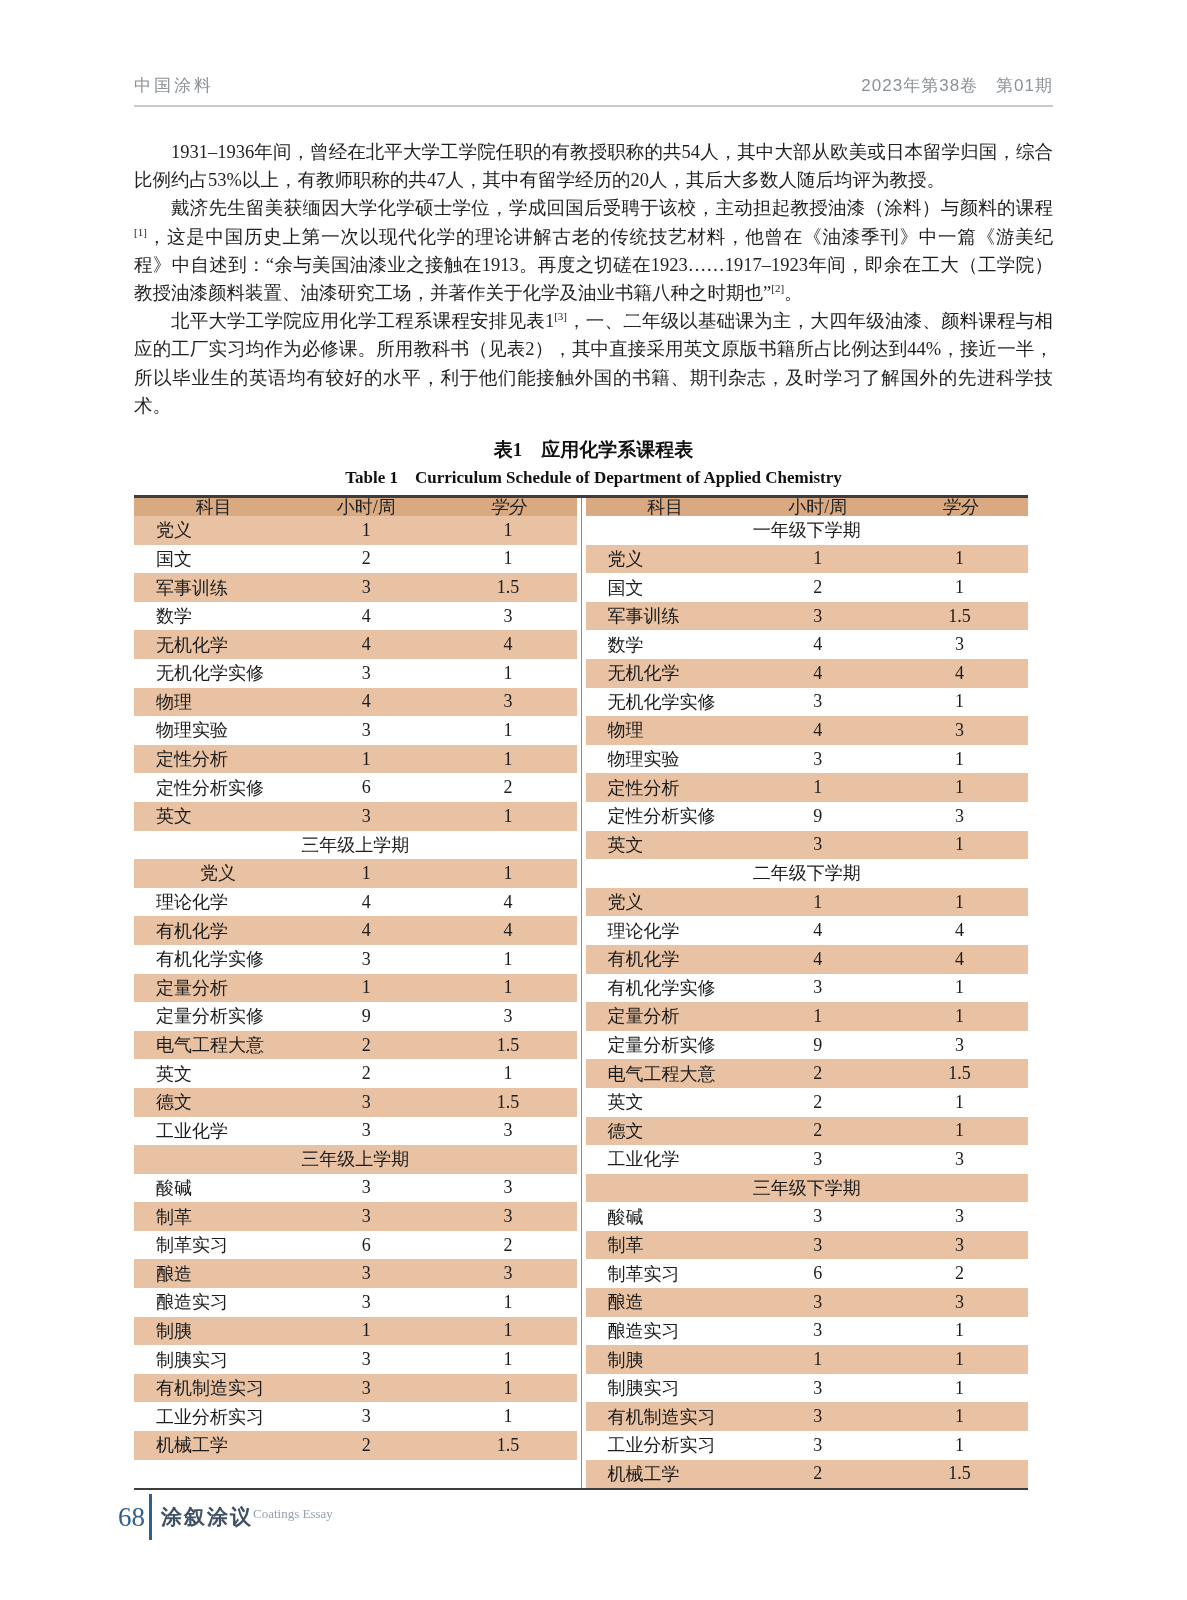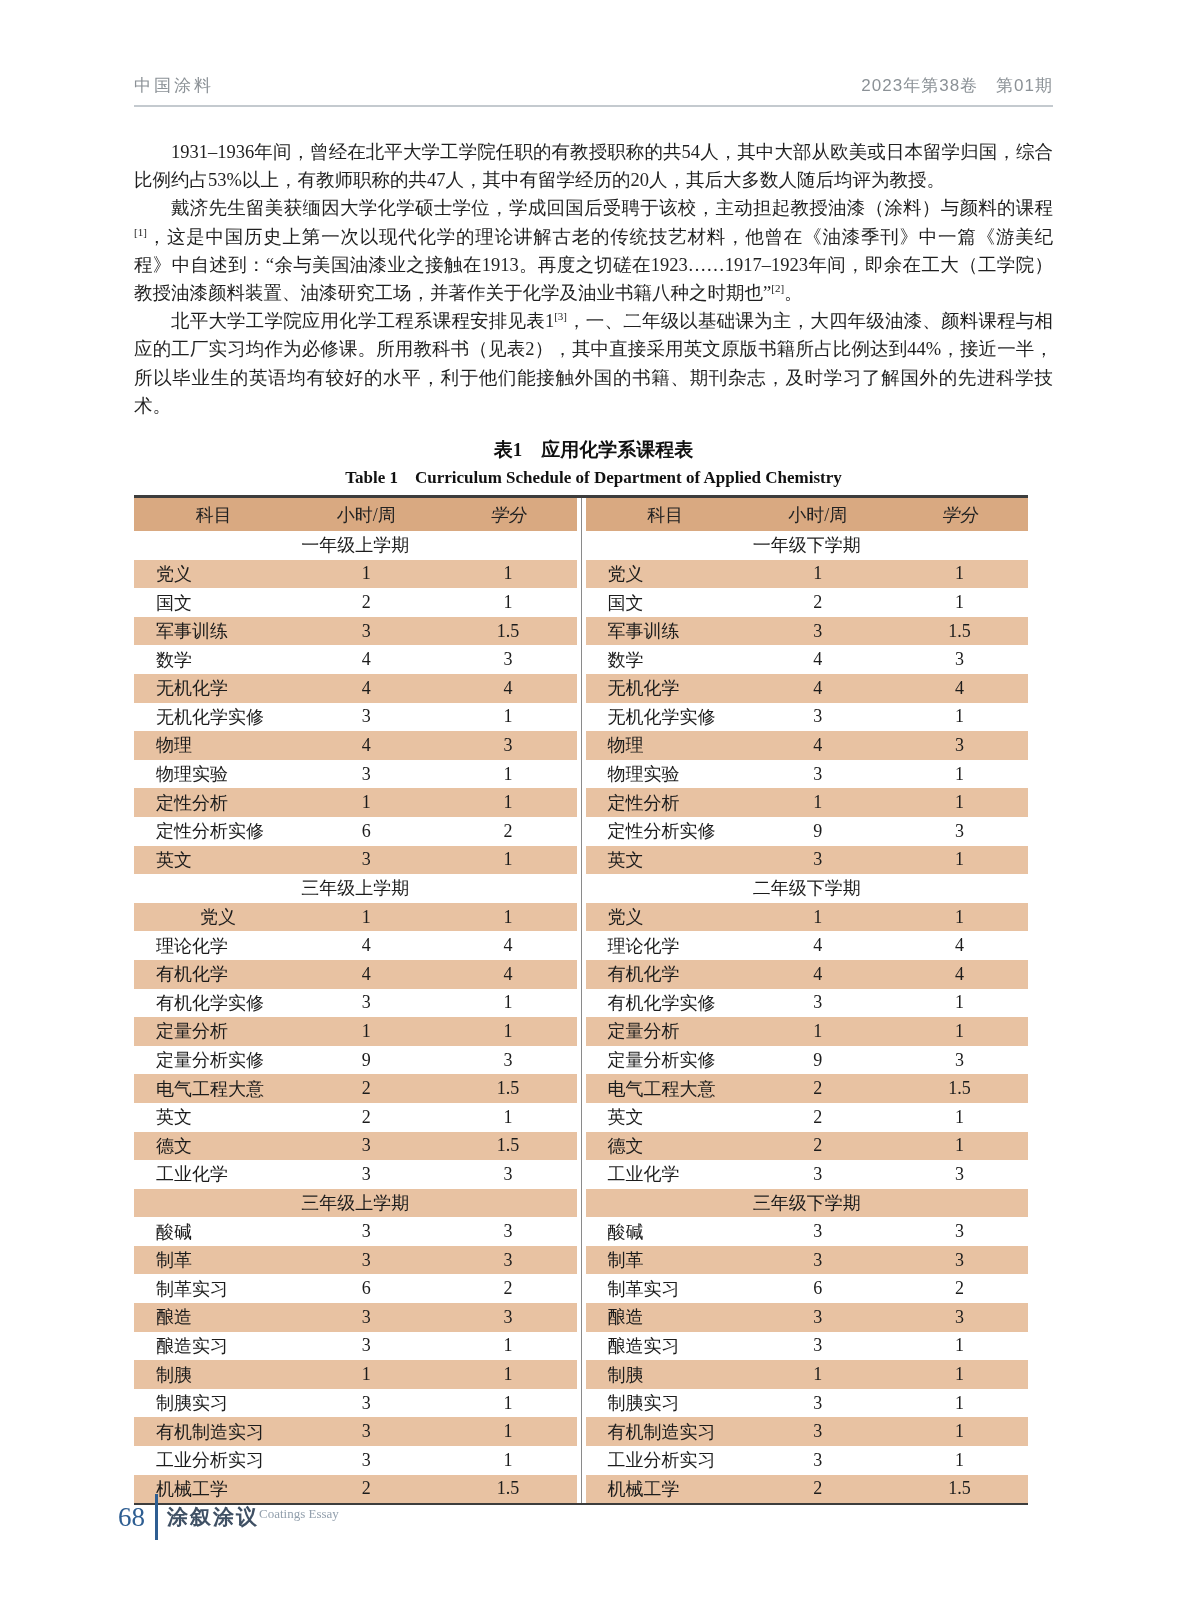--- a/index.html
+++ b/index.html
@@ -43,34 +43,34 @@
     font-family:"Liberation Serif","DejaVu Serif",serif;}
   
   .table-wrap{
     width:894px;margin-top:6px;
     border-top:3px solid var(--table-border);
     border-bottom:2px solid var(--table-border);
     display:flex;align-items:stretch;
   }
   .half{flex:1;min-width:0;}
   .divider{width:1px;background:#8a8a8a;margin:0 4px;}
-  .thead{display:flex;height:33px;align-items:center;background:var(--table-header-bg);
+  .thead{display:flex;height:18px;align-items:center;background:var(--table-header-bg);
     font-size:18px;color:#222;}
   .th{text-align:center;}
   .th0{width:36%;} .th1{width:33%;} .th2{width:31%;font-style:italic;}
   .row{display:flex;height:28.6px;align-items:center;font-size:18px;color:#1c1c1c;}
   .row.alt{background:var(--table-row-alt-bg);}
   .row.section{justify-content:center;text-align:center;}
   .c0{width:36%;box-sizing:border-box;padding-left:22px;white-space:nowrap;}
   .c0.ind{padding-left:66px;}
   .c1{width:33%;text-align:center;}
   .c2{width:31%;text-align:center;}
   
   .footer{position:absolute;left:118px;top:1494px;display:flex;align-items:center;}
-  .pagenum{font-size:27px;color:var(--footer-blue);margin-right:10px;}
+  .pagenum{font-size:27px;color:var(--footer-blue);margin-right:4px;}
   .fbar{width:3px;height:46px;background:var(--footer-blue);margin-right:9px;}
   .fcol{display:flex;justify-content:center;}
   .fcn{font-size:21px;font-weight:bold;color:var(--footer-title);letter-spacing:2px;line-height:24px;}
   .fen{font-size:13px;color:var(--footer-subtitle);line-height:17px;}
 </style>
 </head>
 <body>
 
 <div class="page">
 
@@ -89,21 +89,20 @@
     <div class="tbl-title-cn">表1　应用化学系课程表</div>
     <div class="tbl-title-en">Table 1　Curriculum Schedule of Department of Applied Chemistry</div>
 
     <div class="table-wrap">
       <div class="half">
           <div class="thead">
             <div class="th th0">科目</div>
             <div class="th th1">小时/周</div>
             <div class="th th2">学分</div>
           </div>
-          <div class="row section">一年级上学期</div>
           <div class="row alt">
             <div class="c0">党义</div>
             <div class="c1">1</div>
             <div class="c2">1</div>
           </div>
           <div class="row">
             <div class="c0">国文</div>
             <div class="c1">2</div>
             <div class="c2">1</div>
           </div>

